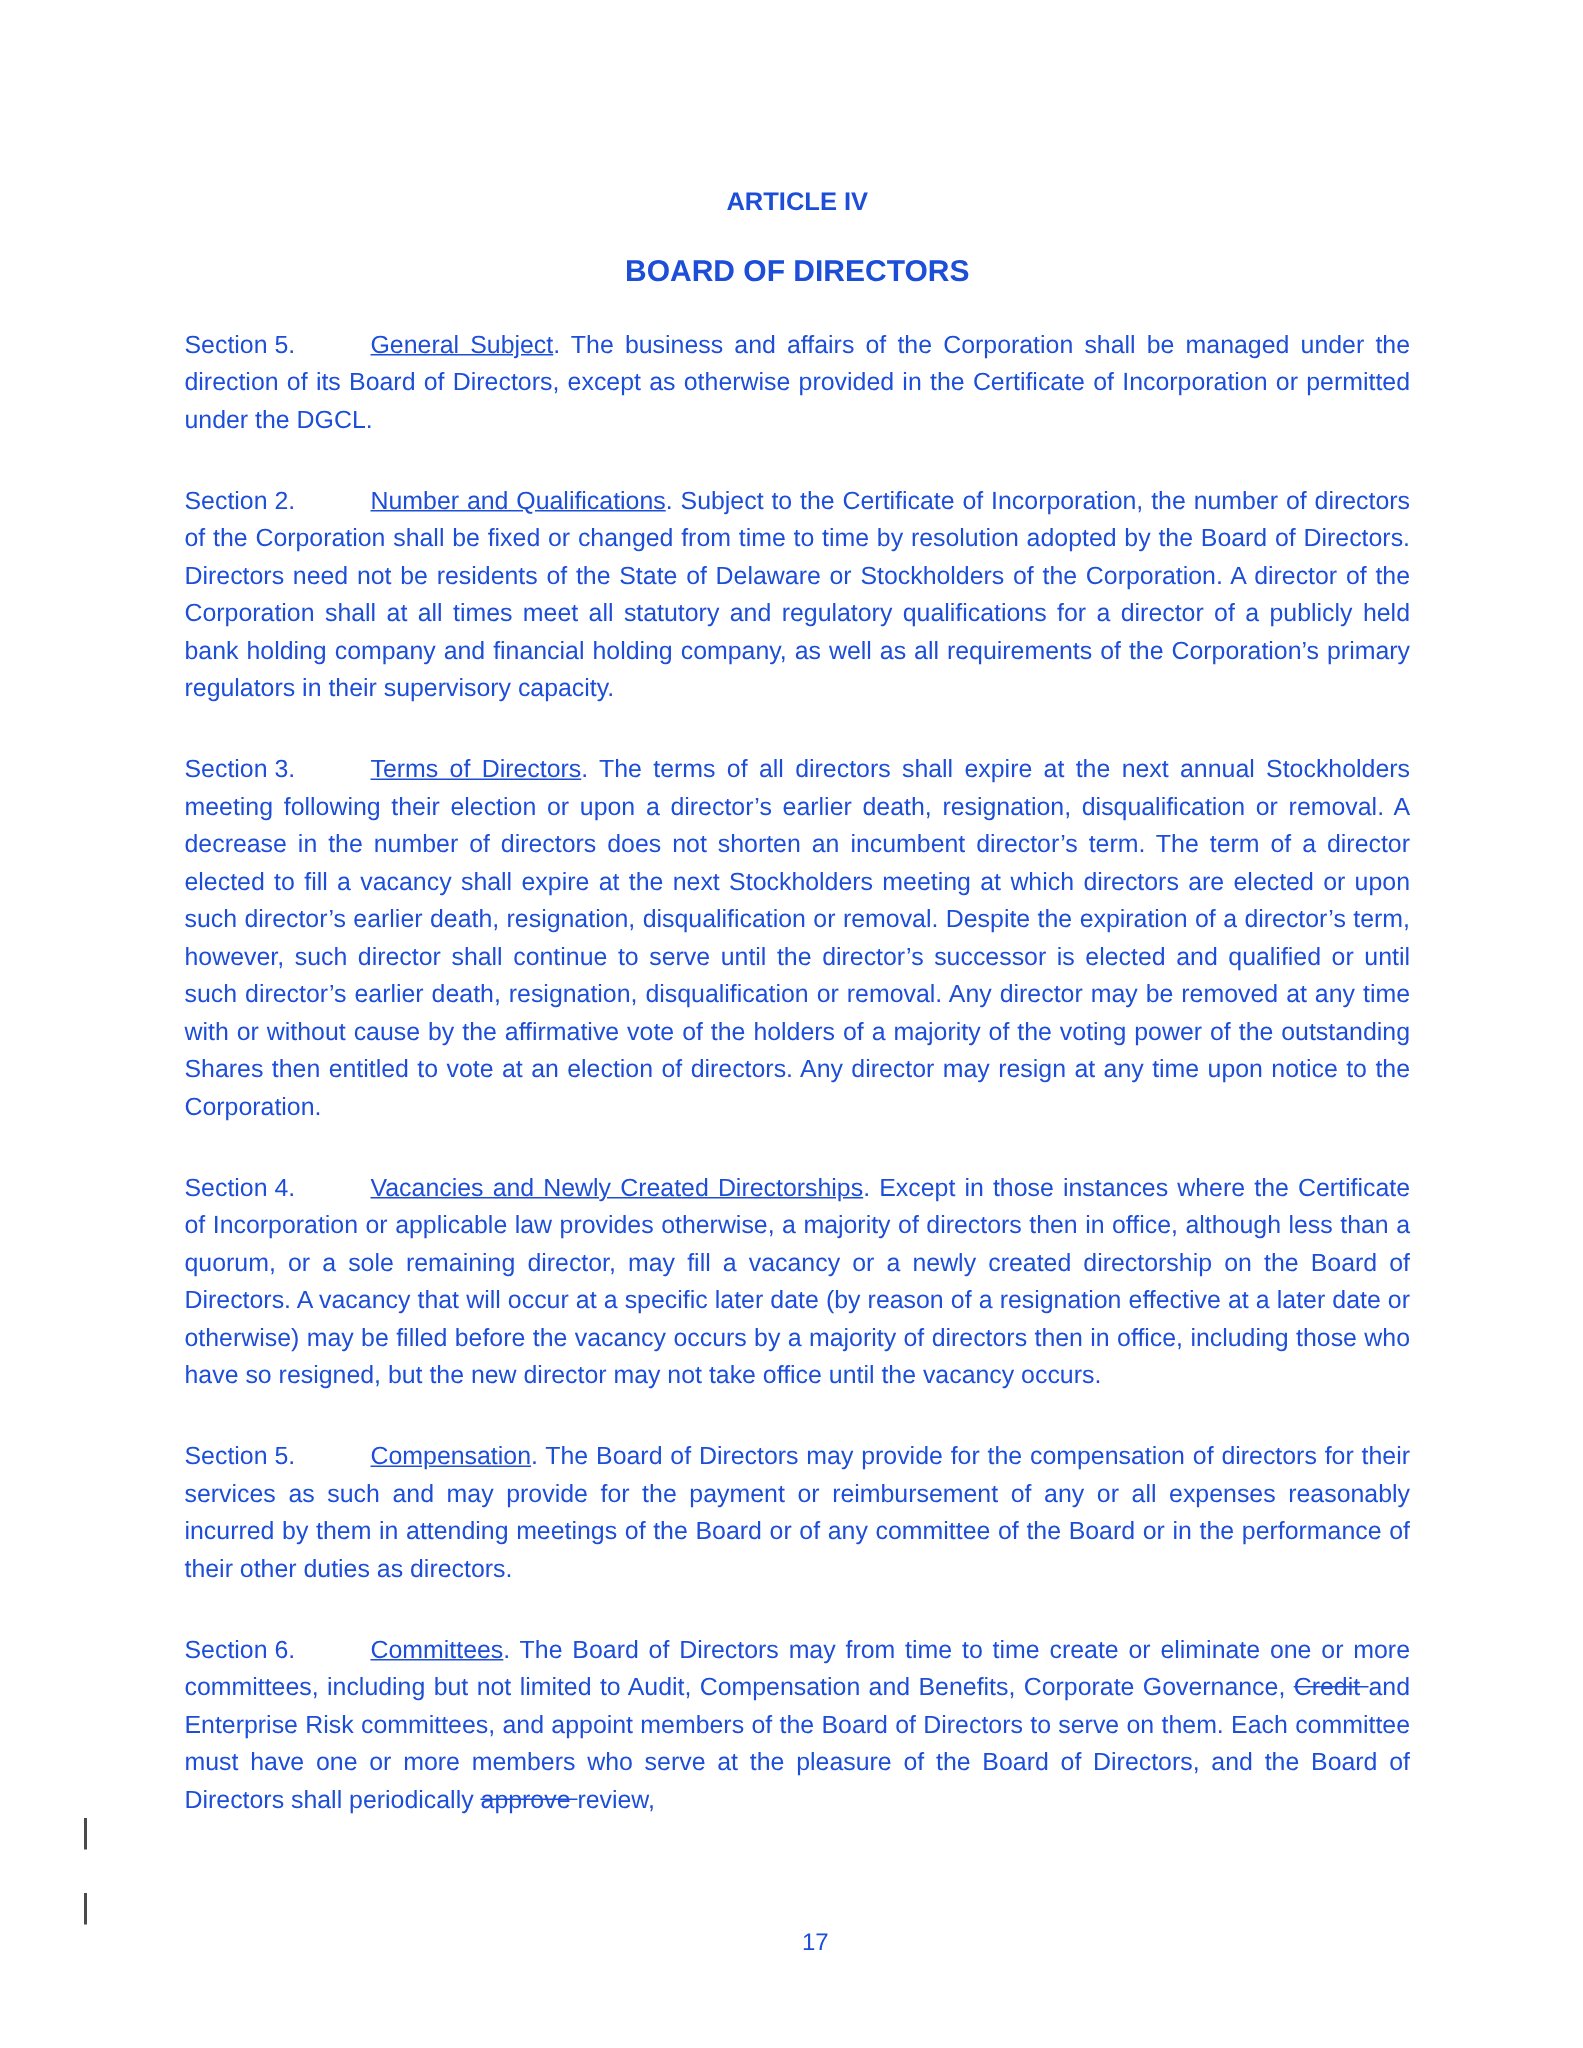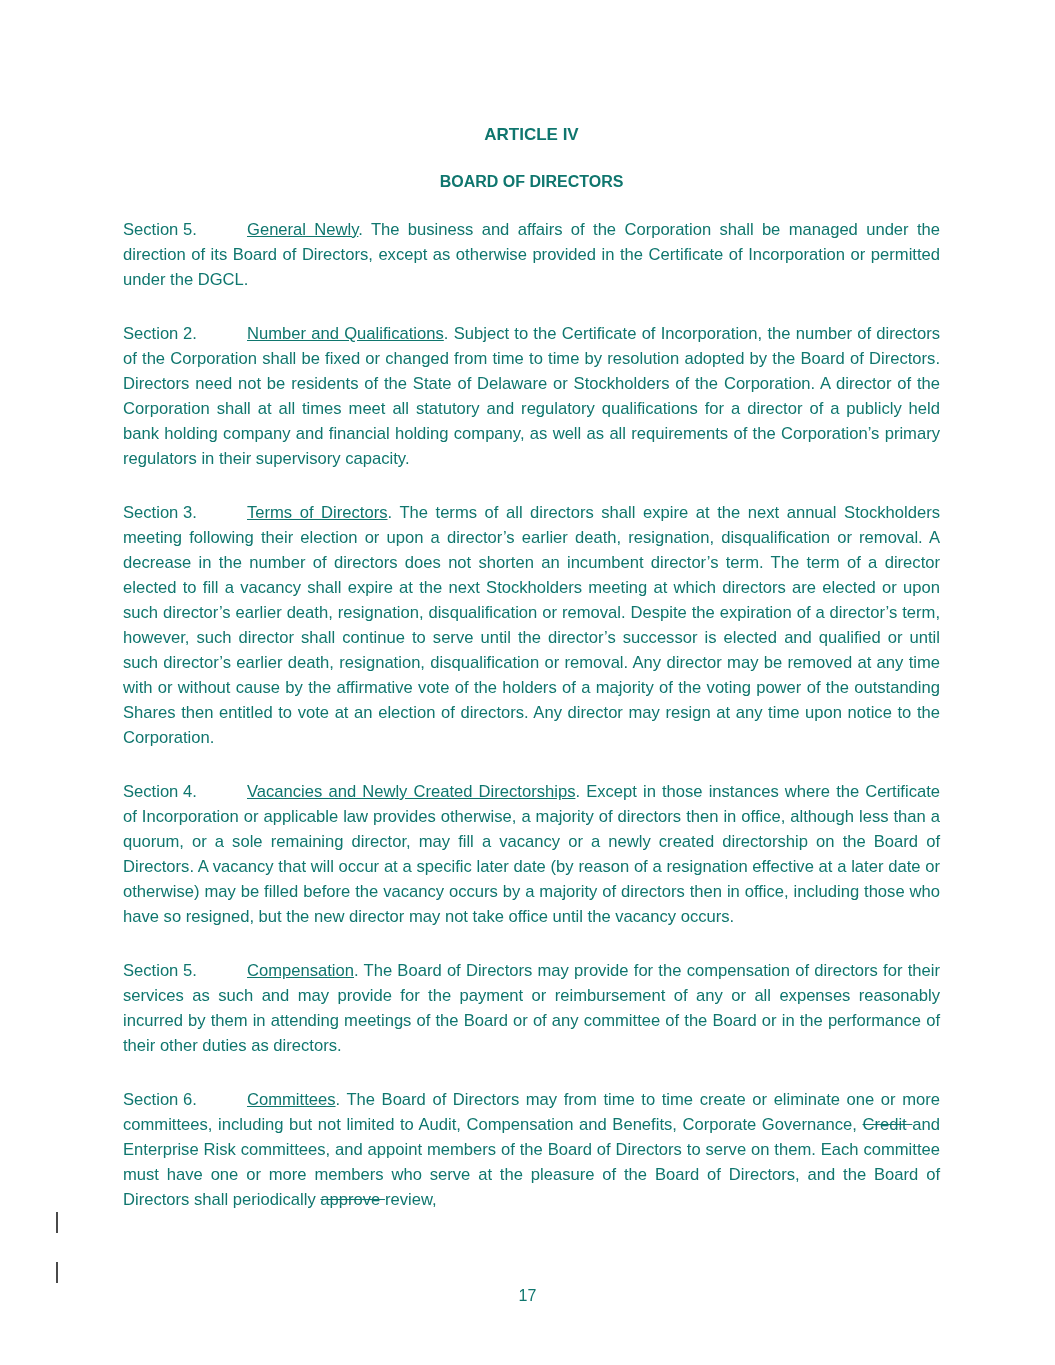--- a/index.html
+++ b/index.html
@@ -8,34 +8,34 @@
     background: #ffffff;
   }
   .page {
     position: relative;
     width: 1055px;
     height: 1365px;
     background: #ffffff;
     box-sizing: border-box;
     padding: 122px 115px 4px 123px;
     font-family: "Liberation Sans", sans-serif;
-    color: #0f766e;
+    color: #1d4ed8;
     overflow: hidden;
   }
   .title {
     text-align: center;
     font-weight: bold;
     font-size: 17px;
     line-height: 25px;
     margin: 0 0 22px 0;
   }
   .subtitle {
     text-align: center;
     font-weight: bold;
-    font-size: 16px;
+    font-size: 20px;
     line-height: 25px;
     margin: 0 0 23px 0;
   }
   .para {
     text-align: justify;
     font-size: 16.6px;
     line-height: 25px;
     margin: 0 0 29px 0;
   }
   .sec-label {
@@ -45,21 +45,21 @@
   .sec-head {
     text-decoration: underline;
   }
   .strike {
     text-decoration: line-through;
   }
   .ins {
   }
   .page-num {
     position: absolute;
-    left: 119px;
+    left: 135px;
     width: 817px;
     top: 1286px;
     text-align: center;
     font-size: 16px;
     line-height: 20px;
   }
   .changebar {
     position: absolute;
     left: 56px;
     width: 2px;
@@ -72,21 +72,21 @@
 
 <div class="page">
 
   <div class="changebar" style="top:1212px"></div>
   <div class="changebar" style="top:1262px"></div>
 
   <h1 class="title">ARTICLE IV</h1>
   <h2 class="subtitle">BOARD OF DIRECTORS</h2>
 
   <div id="sections">
-  <p class="para"><span class="sec-label">Section 5.</span><span class="sec-head">General Newly</span><span class="sec-body">. The business and affairs of the Corporation shall be managed under the direction of its Board of Directors, except as otherwise provided in the Certificate of Incorporation or permitted under the DGCL.</span></p>
+  <p class="para"><span class="sec-label">Section 5.</span><span class="sec-head">General Subject</span><span class="sec-body">. The business and affairs of the Corporation shall be managed under the direction of its Board of Directors, except as otherwise provided in the Certificate of Incorporation or permitted under the DGCL.</span></p>
 
   <p class="para"><span class="sec-label">Section 2.</span><span class="sec-head">Number and Qualifications</span><span class="sec-body">. Subject to the Certificate of Incorporation, the number of directors of the Corporation shall be fixed or changed from time to time by resolution adopted by the Board of Directors. Directors need not be residents of the State of Delaware or Stockholders of the Corporation. A director of the Corporation shall at all times meet all statutory and regulatory qualifications for a director of a publicly held bank holding company and financial holding company, as well as all requirements of the Corporation’s primary regulators in their supervisory capacity.</span></p>
 
   <p class="para"><span class="sec-label">Section 3.</span><span class="sec-head">Terms of Directors</span><span class="sec-body">. The terms of all directors shall expire at the next annual Stockholders meeting following their election or upon a director’s earlier death, resignation, disqualification or removal. A decrease in the number of directors does not shorten an incumbent director’s term. The term of a director elected to fill a vacancy shall expire at the next Stockholders meeting at which directors are elected or upon such director’s earlier death, resignation, disqualification or removal. Despite the expiration of a director’s term, however, such director shall continue to serve until the director’s successor is elected and qualified or until such director’s earlier death, resignation, disqualification or removal. Any director may be removed at any time with or without cause by the affirmative vote of the holders of a majority of the voting power of the outstanding Shares then entitled to vote at an election of directors. Any director may resign at any time upon notice to the Corporation.</span></p>
 
   <p class="para"><span class="sec-label">Section 4.</span><span class="sec-head">Vacancies and Newly Created Directorships</span><span class="sec-body">. Except in those instances where the Certificate of Incorporation or applicable law provides otherwise, a majority of directors then in office, although less than a quorum, or a sole remaining director, may fill a vacancy or a newly created directorship on the Board of Directors. A vacancy that will occur at a specific later date (by reason of a resignation effective at a later date or otherwise) may be filled before the vacancy occurs by a majority of directors then in office, including those who have so resigned, but the new director may not take office until the vacancy occurs.</span></p>
 
   <p class="para"><span class="sec-label">Section 5.</span><span class="sec-head">Compensation</span><span class="sec-body">. The Board of Directors may provide for the compensation of directors for their services as such and may provide for the payment or reimbursement of any or all expenses reasonably incurred by them in attending meetings of the Board or of any committee of the Board or in the performance of their other duties as directors.</span></p>
 
   <p class="para"><span class="sec-label">Section 6.</span><span class="sec-head">Committees</span><span class="sec-body"><span>. The Board of Directors may from time to time create or eliminate one or more committees, including but not limited to Audit, Compensation and Benefits, Corporate Governance, </span><span class="strike">Credit </span><span>and Enterprise Risk committees, and appoint members of the Board of Directors to serve on them. Each committee must have one or more members who serve at the pleasure of the Board of Directors, and the Board of Directors shall periodically </span><span class="strike">approve </span><span class="ins">review,</span></span></p>

